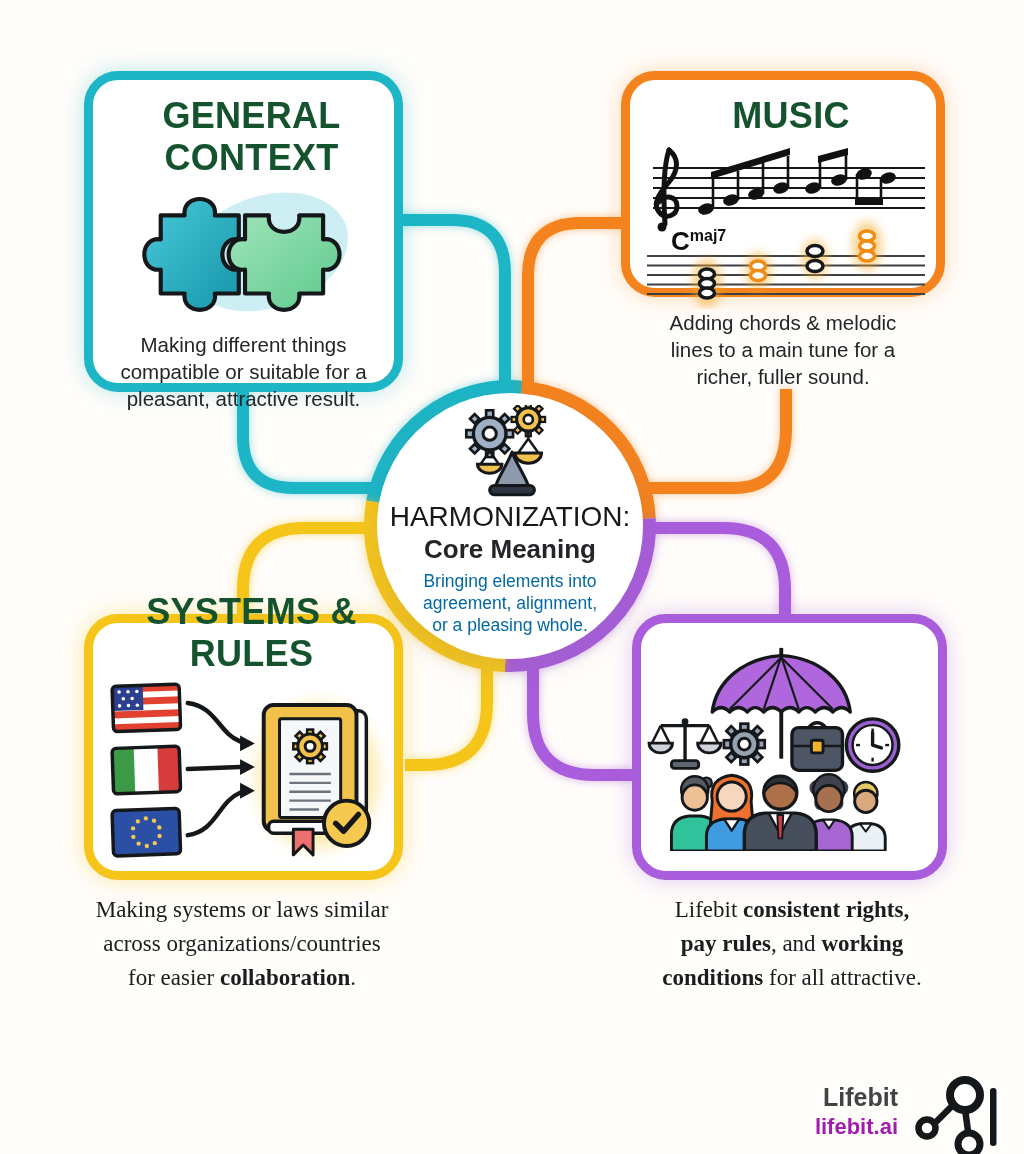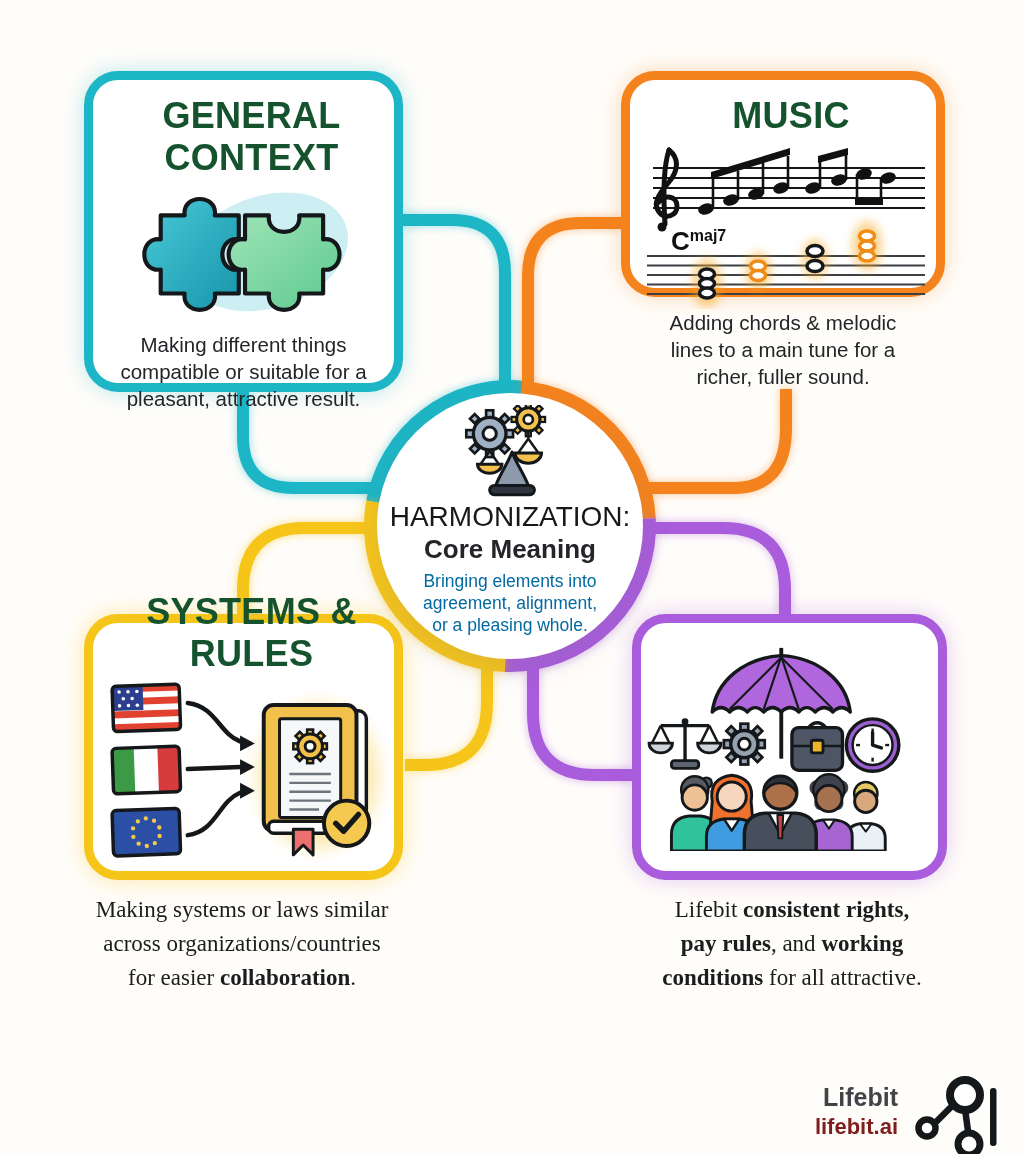--- a/index.html
+++ b/index.html
@@ -45,21 +45,21 @@
   .center-circle{position:absolute; z-index:3; left:377px; top:393px; width:266px; height:266px;
     background:#fff; border-radius:50%; display:flex; flex-direction:column; align-items:center;
     text-align:center; box-shadow:0 10px 28px rgba(110,110,130,.16);}
   .cc-title{font-size:28px; font-weight:400; margin-top:0; color:#17181a;}
   .cc-sub{font-size:26px; font-weight:700; color:#232528; margin-top:1px;}
   .cc-desc{font-size:17.5px; font-weight:400; line-height:22px; color:#0369a1; margin-top:5px;}
 
   .logo{position:absolute; z-index:2; left:690px; top:1080px; width:330px; height:90px;}
   .logo-text{position:absolute; right:122px; top:4px; text-align:right; line-height:1.1;}
   .logo-brand{font-size:25px; font-weight:700; color:#404449;}
-  .logo-domain{font-size:22px; font-weight:600; color:#7f1d1d; margin-top:3px;}
+  .logo-domain{font-size:22px; font-weight:600; color:#a21caf; margin-top:3px;}
   .logo-glyph{position:absolute; right:18px; top:-10px;}
 </style>
 </head>
 <body>
 
 <div class="canvas">
 
   <svg id="connectors" width="1024" height="1154" viewBox="0 0 1024 1154" aria-hidden="true">
     <g class="g-teal">
       <path class="conn s-teal" d="M 399 220 L 452 220 Q 505 220 505 273 L 505 391"></path>

